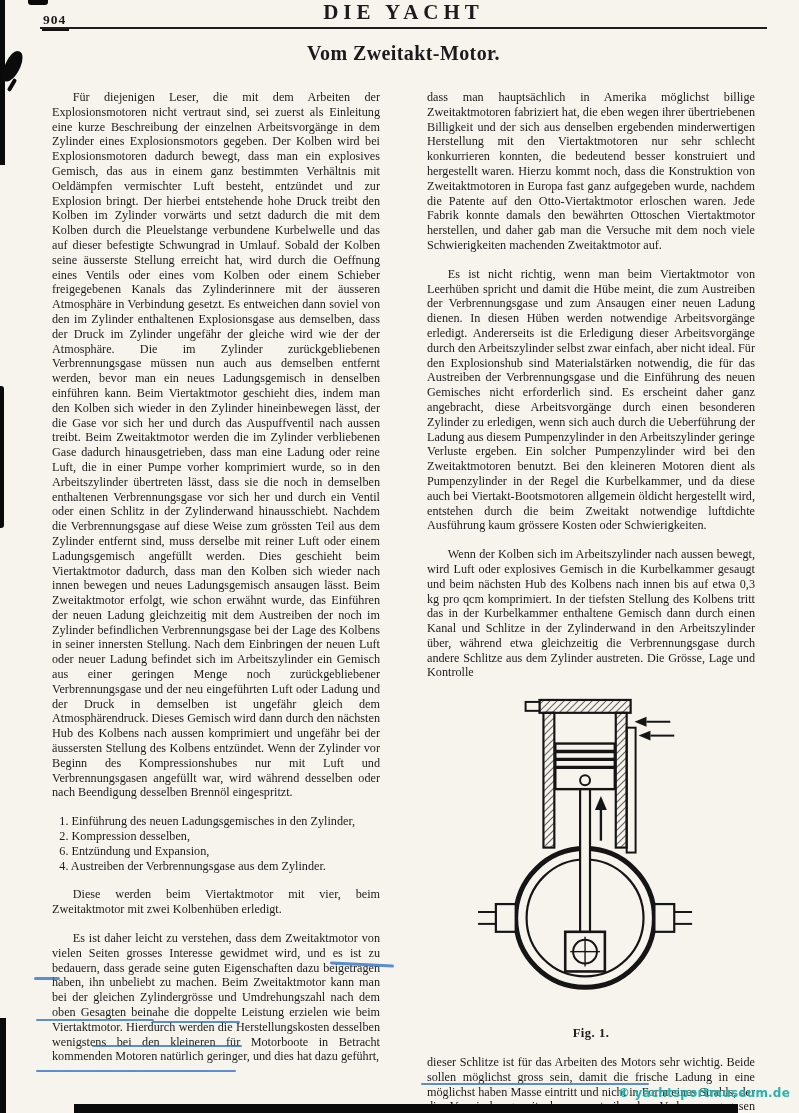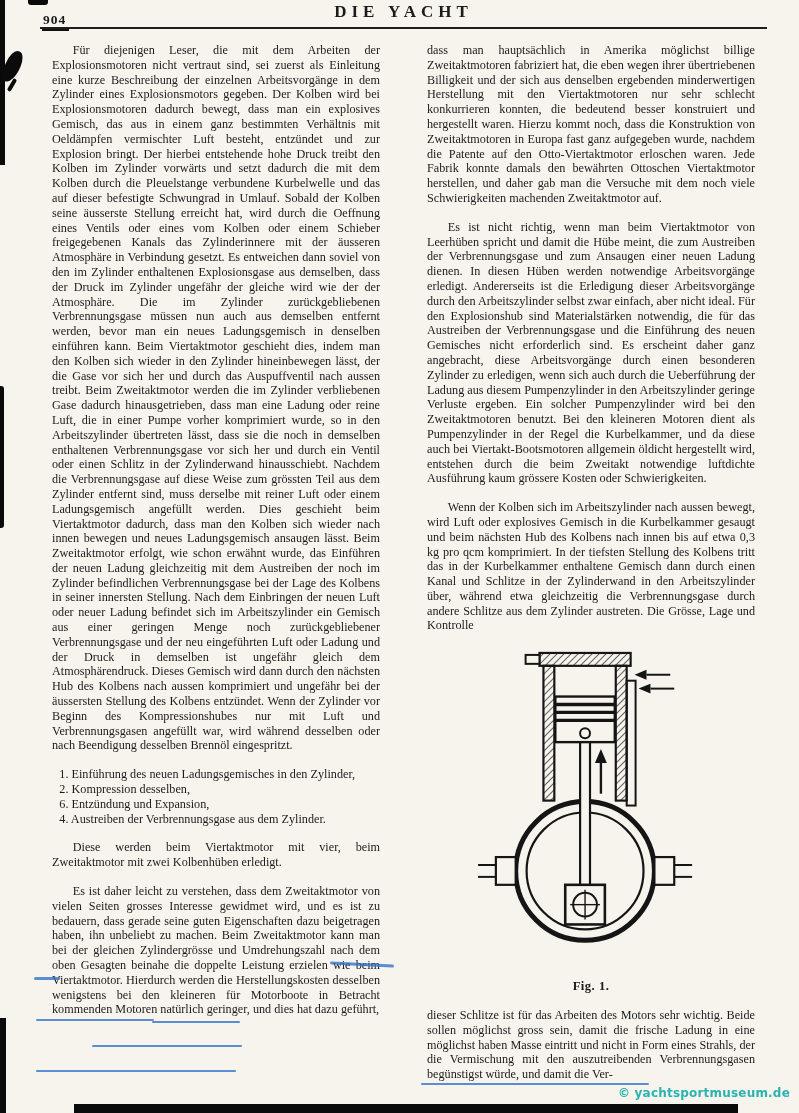--- a/index.html
+++ b/index.html
@@ -10,21 +10,21 @@
   }
   .page-inner{position:absolute;inset:0;padding:2px 30px 0 38px;box-sizing:border-box;}
 
   
   .topbar{position:relative;height:24px;}
   .page-num{
     position:absolute;left:4px;top:1px;font-weight:bold;font-size:13.5px;
     border-bottom:2.2px solid #111;padding:0 3px 1px 1px;letter-spacing:1px;margin-top:9px;
   }
   .masthead{
-    text-align:center;font-weight:bold;font-size:17px;letter-spacing:5px;
+    text-align:center;font-weight:bold;font-size:21px;letter-spacing:5px;
     margin-top:0;line-height:20px;
   }
   .rule{border-bottom:2px solid #1d1d1d;margin:1px 2px 0 2px;}
 
   h1.title{
     text-align:center;font-size:20px;font-weight:bold;letter-spacing:.4px;
     margin:13px 0 11px 0;
   }
 
   
@@ -74,20 +74,21 @@
 <body>
 
 <div class="page-inner">
 
   <header class="topbar">
     <div class="page-num">904</div>
     <div class="masthead">DIE YACHT</div>
   </header>
   <div class="rule"></div>
 
+  <h1 class="title">Vom Zweitakt-Motor.</h1>
 
   <div class="columns">
 
     <div class="col">
       <p>Für diejenigen Leser, die mit dem Arbeiten der Explosionsmotoren nicht vertraut sind, sei zuerst als Einleitung eine kurze Beschreibung der einzelnen Arbeitsvorgänge in dem Zylinder eines Explosionsmotors gegeben. Der Kolben wird bei Explosionsmotoren dadurch bewegt, dass man ein explosives Gemisch, das aus in einem ganz bestimmten Verhältnis mit Oeldämpfen vermischter Luft besteht, entzündet und zur Explosion bringt. Der hierbei entstehende hohe Druck treibt den Kolben im Zylinder vorwärts und setzt dadurch die mit dem Kolben durch die Pleuelstange verbundene Kurbelwelle und das auf dieser befestigte Schwungrad in Umlauf. Sobald der Kolben seine äusserste Stellung erreicht hat, wird durch die Oeffnung eines Ventils oder eines vom Kolben oder einem Schieber freigegebenen Kanals das Zylinderinnere mit der äusseren Atmosphäre in Verbindung gesetzt. Es entweichen dann soviel von den im Zylinder enthaltenen Explosionsgase aus demselben, dass der Druck im Zylinder ungefähr der gleiche wird wie der der Atmosphäre. Die im Zylinder zurückgebliebenen Verbrennungsgase müssen nun auch aus demselben entfernt werden, bevor man ein neues Ladungsgemisch in denselben einführen kann. Beim Viertaktmotor geschieht dies, indem man den Kolben sich wieder in den Zylinder hineinbewegen lässt, der die Gase vor sich her und durch das Auspuffventil nach aussen treibt. Beim Zweitaktmotor werden die im Zylinder verbliebenen Gase dadurch hinausgetrieben, dass man eine Ladung oder reine Luft, die in einer Pumpe vorher komprimiert wurde, so in den Arbeitszylinder übertreten lässt, dass sie die noch in demselben enthaltenen Verbrennungsgase vor sich her und durch ein Ventil oder einen Schlitz in der Zylinderwand hinausschiebt. Nachdem die Verbrennungsgase auf diese Weise zum grössten Teil aus dem Zylinder entfernt sind, muss derselbe mit reiner Luft oder einem Ladungsgemisch angefüllt werden. Dies geschieht beim Viertaktmotor dadurch, dass man den Kolben sich wieder nach innen bewegen und neues Ladungsgemisch ansaugen lässt. Beim Zweitaktmotor erfolgt, wie schon erwähnt wurde, das Einführen der neuen Ladung gleichzeitig mit dem Austreiben der noch im Zylinder befindlichen Verbrennungsgase bei der Lage des Kolbens in seiner innersten Stellung. Nach dem Einbringen der neuen Luft oder neuer Ladung befindet sich im Arbeitszylinder ein Gemisch aus einer geringen Menge noch zurückgebliebener Verbrennungsgase und der neu eingeführten Luft oder Ladung und der Druck in demselben ist ungefähr gleich dem Atmosphärendruck. Dieses Gemisch wird dann durch den nächsten Hub des Kolbens nach aussen komprimiert und ungefähr bei der äussersten Stellung des Kolbens entzündet. Wenn der Zylinder vor Beginn des Kompressionshubes nur mit Luft und Verbrennungsgasen angefüllt war, wird während desselben oder nach Beendigung desselben Brennöl eingespritzt.</p>
       <div class="li">1. Einführung des neuen Ladungsgemisches in den Zylinder,</div>
       <div class="li">2. Kompression desselben,</div>
       <div class="li">6. Entzündung und Expansion,</div>
       <div class="li">4. Austreiben der Verbrennungsgase aus dem Zylinder.</div>
       <p class="after-list">Diese werden beim Viertaktmotor mit vier, beim Zweitaktmotor mit zwei Kolbenhüben erledigt.</p>

